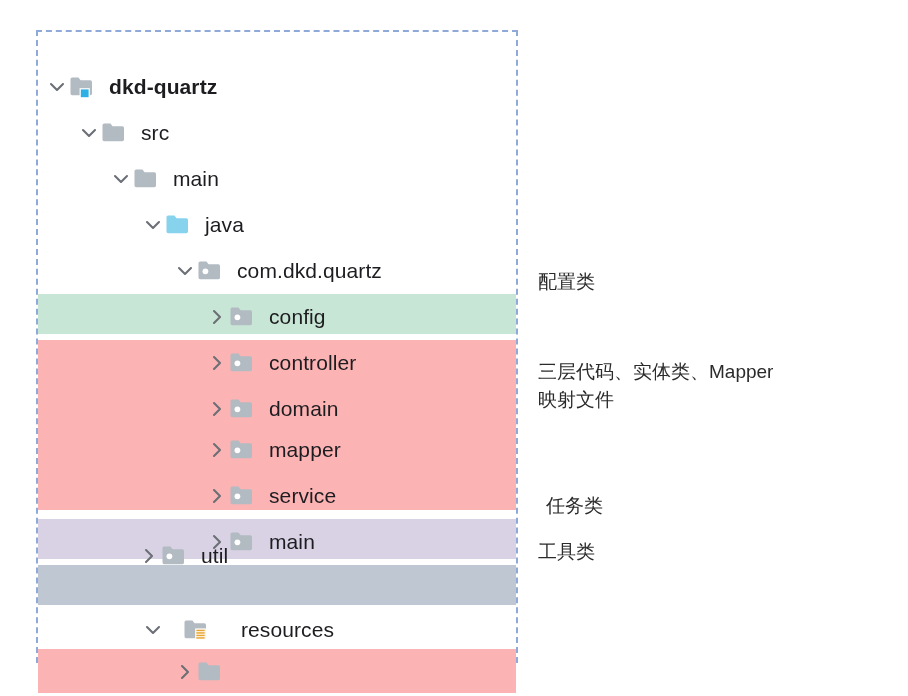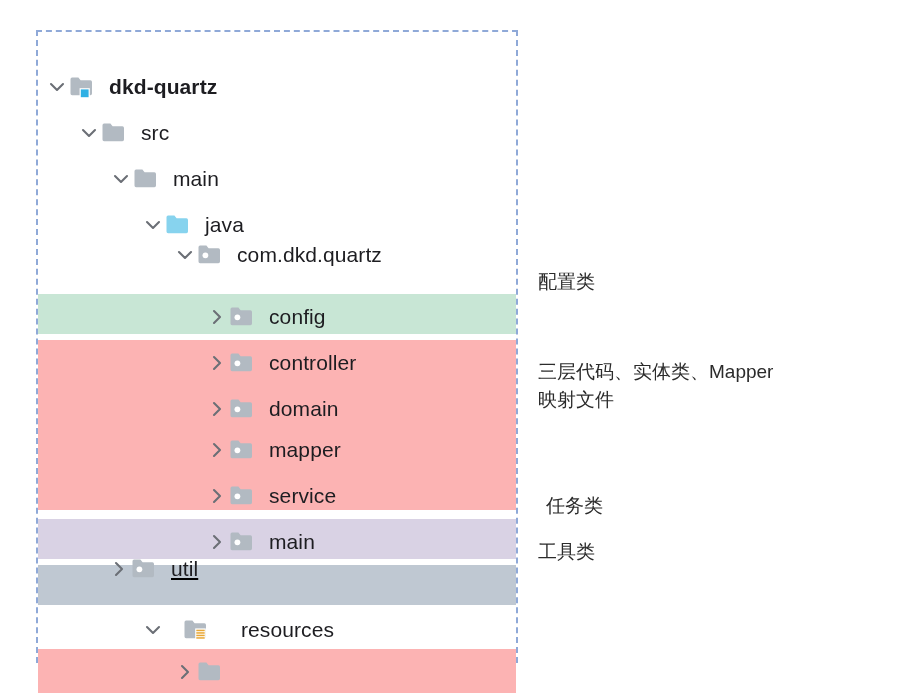--- a/index.html
+++ b/index.html
@@ -138,21 +138,21 @@
             <path d="M4 7 L10 13 L16 7" fill="none" stroke="#6b6f76" stroke-width="2.1" stroke-linecap="round" stroke-linejoin="round"></path>
           </svg>
         </span>
         <span class="ficon">
           <svg width="25" height="22" viewBox="0 0 25 22">
             <path d="M0.5 3.2 A1.6 1.6 0 0 1 2.1 1.6 H8.4 L10.6 4.3 H20.4 A1.6 1.6 0 0 1 22 5.9 V17.6 A1.6 1.6 0 0 1 20.4 19.2 H2.1 A1.6 1.6 0 0 1 0.5 17.6 Z" fill="#87d3ee"></path>
           </svg>
         </span>
         <span class="label">java</span>
       </div>
-      <div class="row" style="top: 200px; padding-left: 134px;">
+      <div class="row" style="top: 216px; padding-left: 134px;">
         <span class="twisty">
           <svg width="20" height="20" viewBox="0 0 20 20">
             <path d="M4 7 L10 13 L16 7" fill="none" stroke="#6b6f76" stroke-width="2.1" stroke-linecap="round" stroke-linejoin="round"></path>
           </svg>
         </span>
         <span class="ficon">
           <svg width="25" height="22" viewBox="0 0 25 22">
             <path d="M0.5 3.2 A1.6 1.6 0 0 1 2.1 1.6 H8.4 L10.6 4.3 H20.4 A1.6 1.6 0 0 1 22 5.9 V17.6 A1.6 1.6 0 0 1 20.4 19.2 H2.1 A1.6 1.6 0 0 1 0.5 17.6 Z" fill="#b2bac2"></path>
             <circle cx="7.4" cy="11.3" r="2.9" fill="#ffffff"></circle>
           </svg>
@@ -236,21 +236,21 @@
           </svg>
         </span>
         <span class="ficon">
           <svg width="25" height="22" viewBox="0 0 25 22">
             <path d="M0.5 3.2 A1.6 1.6 0 0 1 2.1 1.6 H8.4 L10.6 4.3 H20.4 A1.6 1.6 0 0 1 22 5.9 V17.6 A1.6 1.6 0 0 1 20.4 19.2 H2.1 A1.6 1.6 0 0 1 0.5 17.6 Z" fill="#b2bac2"></path>
             <circle cx="7.4" cy="11.3" r="2.9" fill="#ffffff"></circle>
           </svg>
         </span>
         <span class="label">main</span>
       </div>
-      <div class="row" style="top: 514px; padding-left: 68px; text-decoration: underline;">
+      <div class="row" style="top: 501px; padding-left: 98px;">
         <span class="twisty">
           <svg width="20" height="20" viewBox="0 0 20 20">
             <path d="M7 4 L13 10 L7 16" fill="none" stroke="#6b6f76" stroke-width="2.1" stroke-linecap="round" stroke-linejoin="round"></path>
           </svg>
         </span>
         <span class="ficon">
           <svg width="25" height="22" viewBox="0 0 25 22">
             <path d="M0.5 3.2 A1.6 1.6 0 0 1 2.1 1.6 H8.4 L10.6 4.3 H20.4 A1.6 1.6 0 0 1 22 5.9 V17.6 A1.6 1.6 0 0 1 20.4 19.2 H2.1 A1.6 1.6 0 0 1 0.5 17.6 Z" fill="#b2bac2"></path>
             <circle cx="7.4" cy="11.3" r="2.9" fill="#ffffff"></circle>
           </svg>

